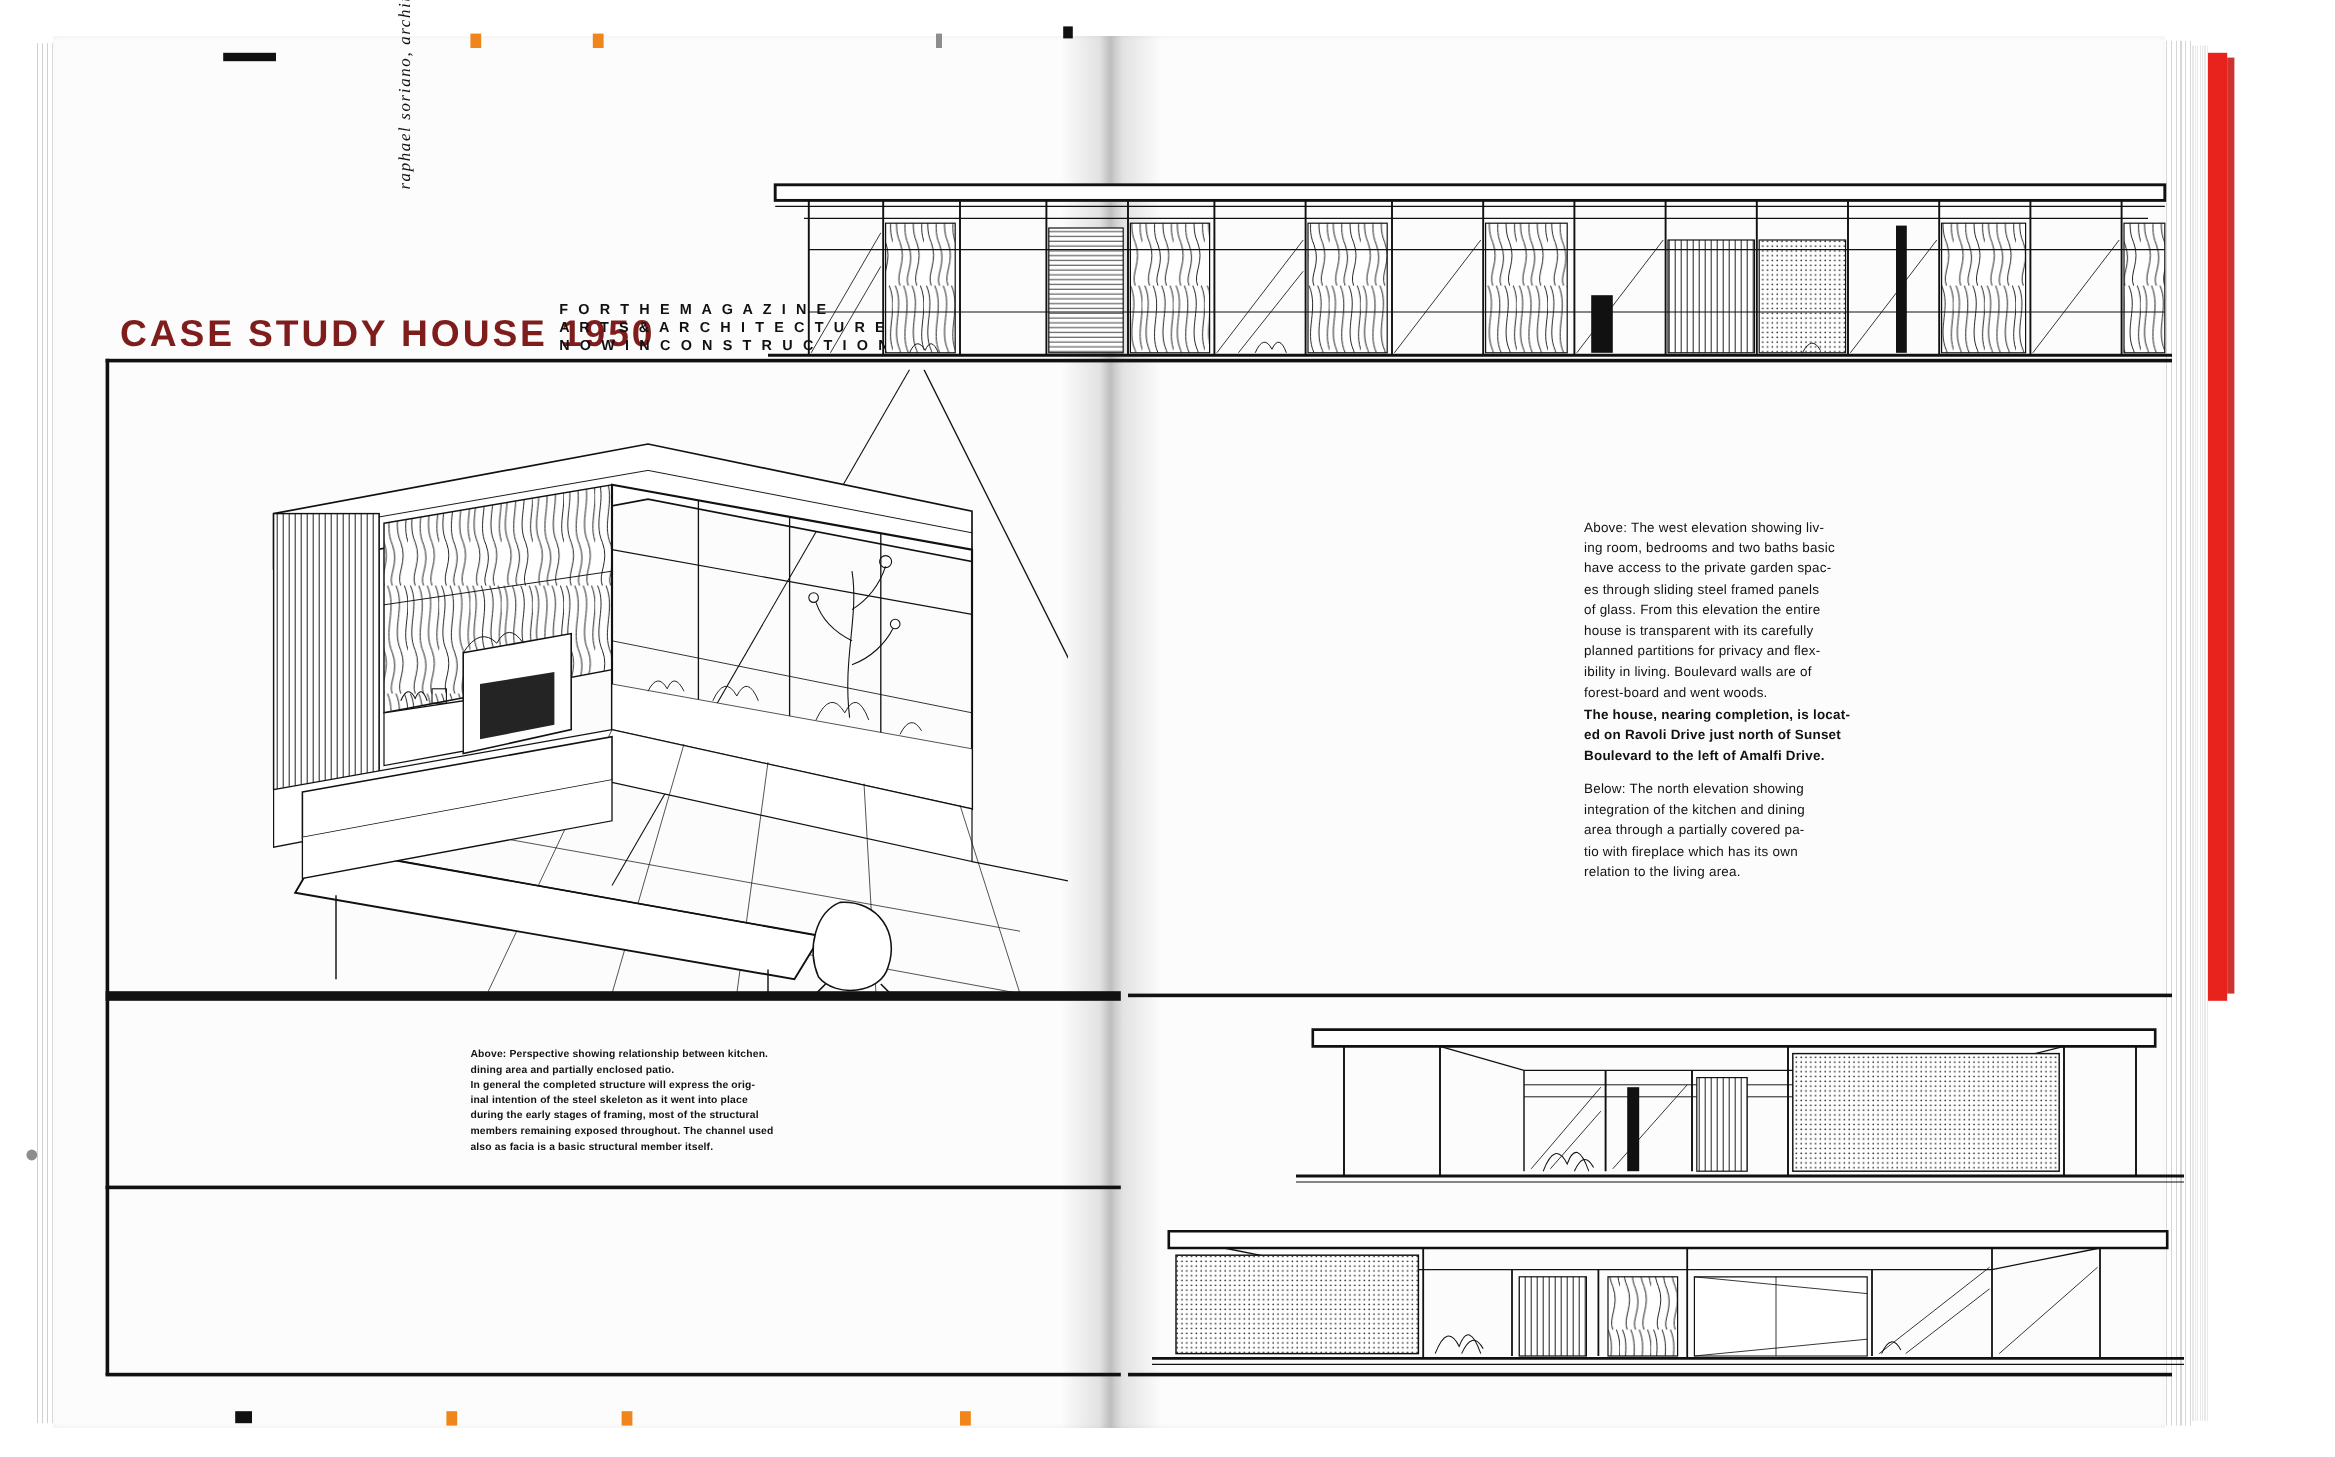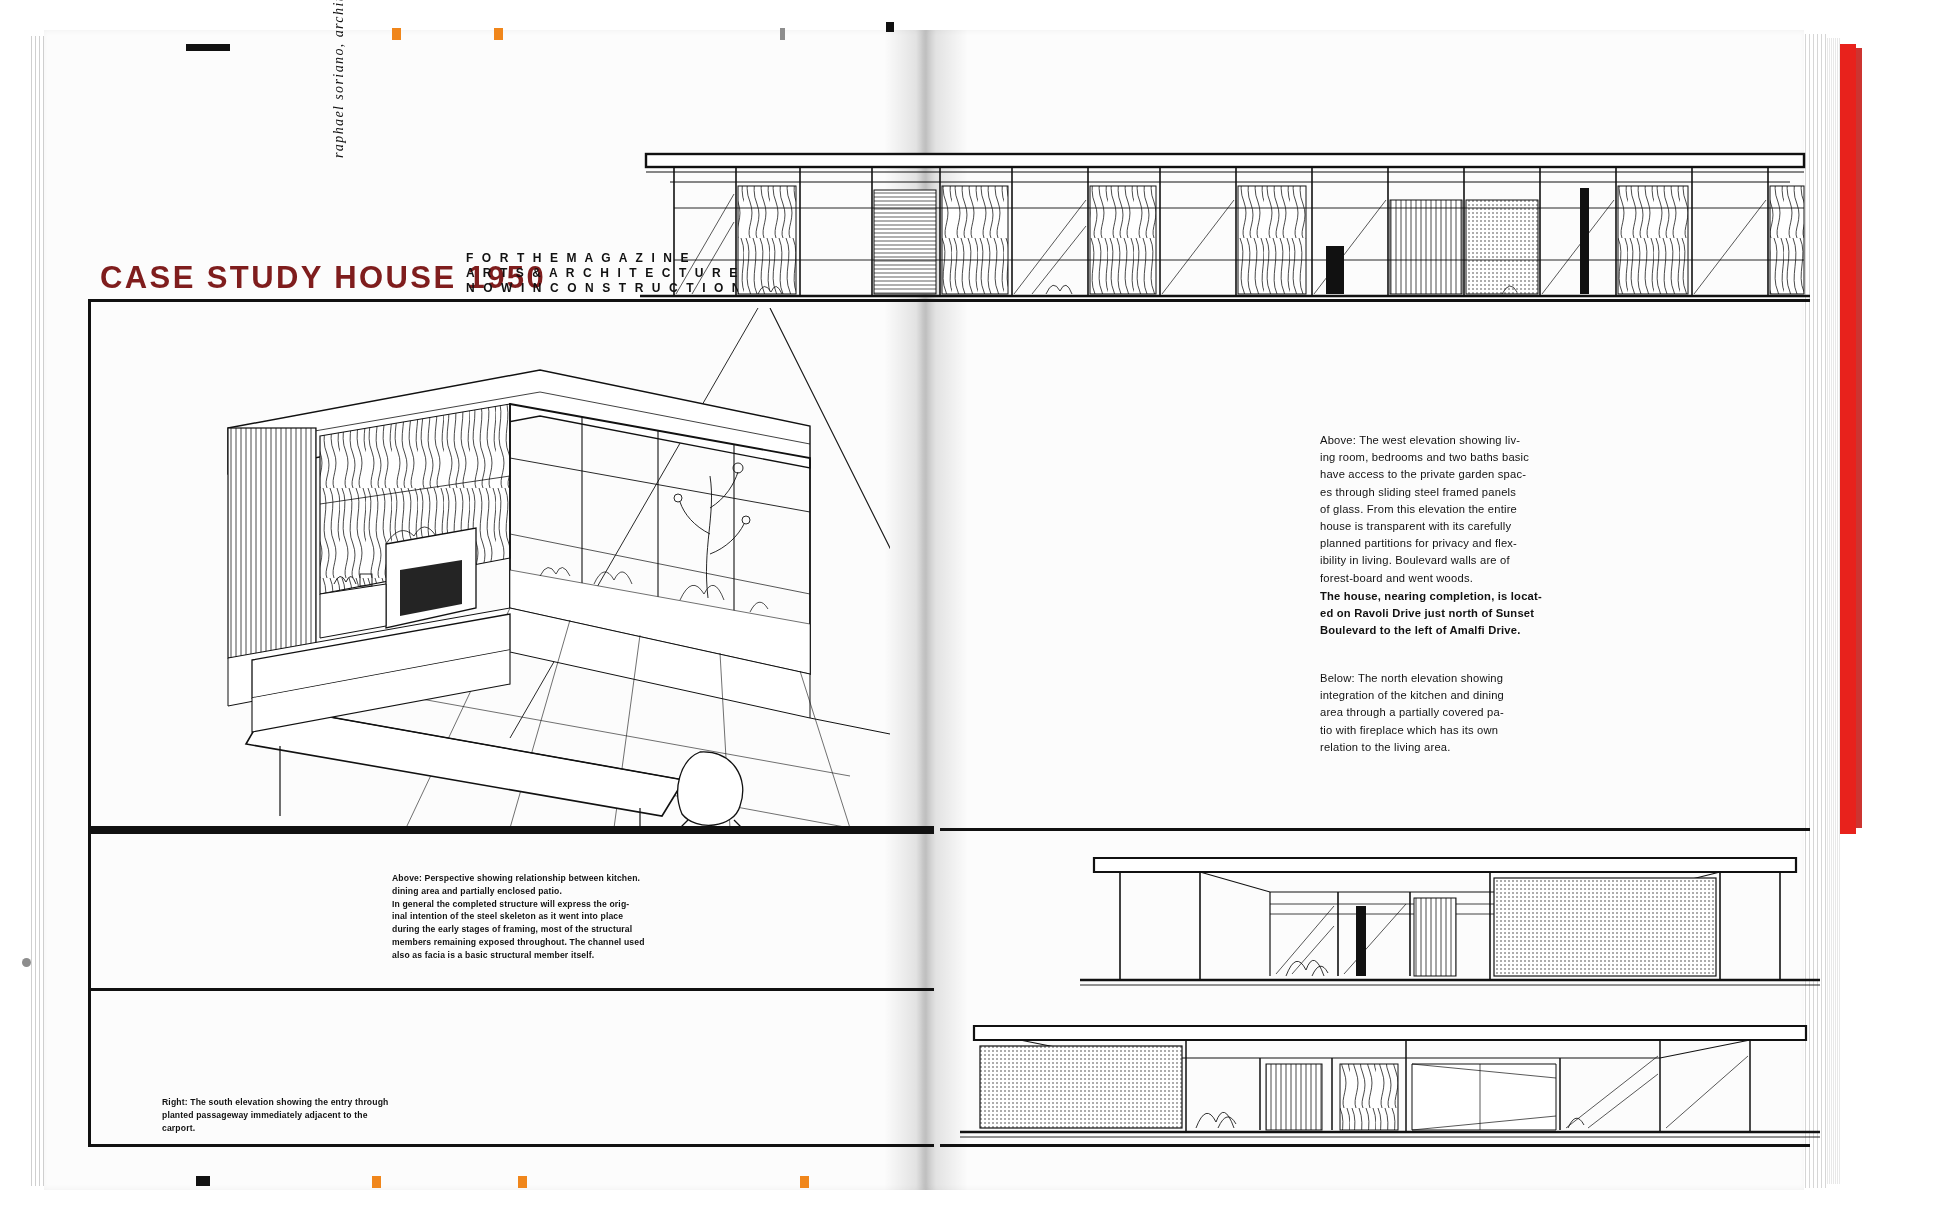--- a/index.html
+++ b/index.html
@@ -375,41 +375,33 @@
       <div>ibility in living.   Boulevard walls are of</div>
       <div>forest-board and went woods.</div>
     </div>
 
     <div class="col-text" style="left:1320px;top:580px;width:232px;font-weight:bold;">
       <div>The house, nearing completion, is locat-</div>
       <div>ed on Ravoli Drive just north of Sunset</div>
       <div>Boulevard to the left of Amalfi Drive.</div>
     </div>
 
-    <div class="col-text" style="left:1320px;top:662px;width:232px;">
+    <div class="col-text" style="left:1320px;top:642px;width:232px;">
       <div>Below:  The north elevation showing</div>
       <div>integration of the kitchen and dining</div>
       <div>area through a partially covered pa-</div>
       <div>tio with fireplace which has its own</div>
       <div>relation to the living area.</div>
     </div>
 
     <div class="cap-small" style="left:392px;top:864px;width:280px;">
       <div>Above:  Perspective showing relationship between kitchen.</div>
       <div>dining area and partially enclosed patio.</div>
       <div>In general the completed structure will express the orig-</div>
       <div>inal intention of the steel skeleton as it went into place</div>
       <div>during the early stages of framing, most of the structural</div>
       <div>members remaining exposed throughout.  The channel used</div>
       <div>also as facia is a basic structural member itself.</div>
     </div>
 
-    <div class="cap-small" style="left:162px;top:1088px;width:268px;">
-      <div>
-        <span class="reg">Right:</span>
-        <span>The south elevation showing the entry through</span>
-      </div>
-      <div>planted passageway immediately adjacent to the</div>
-      <div>carport.</div>
-    </div>
 
   </div>
 </div>
 
 </body></html>

